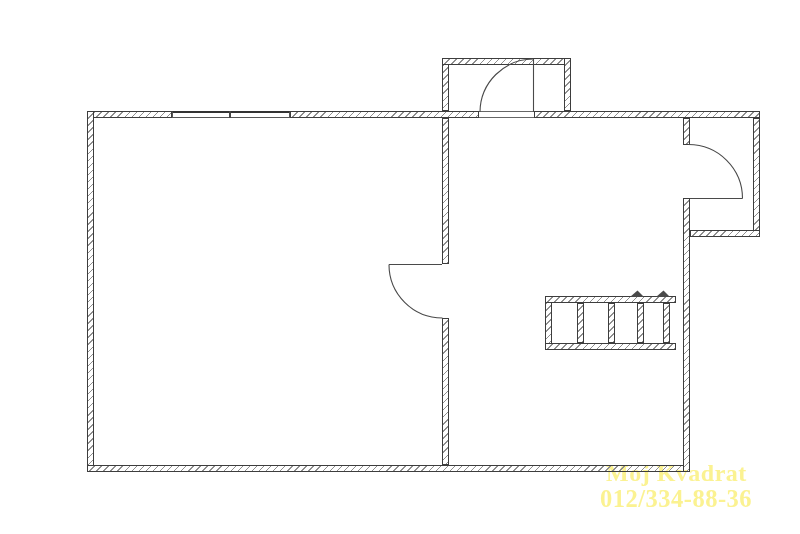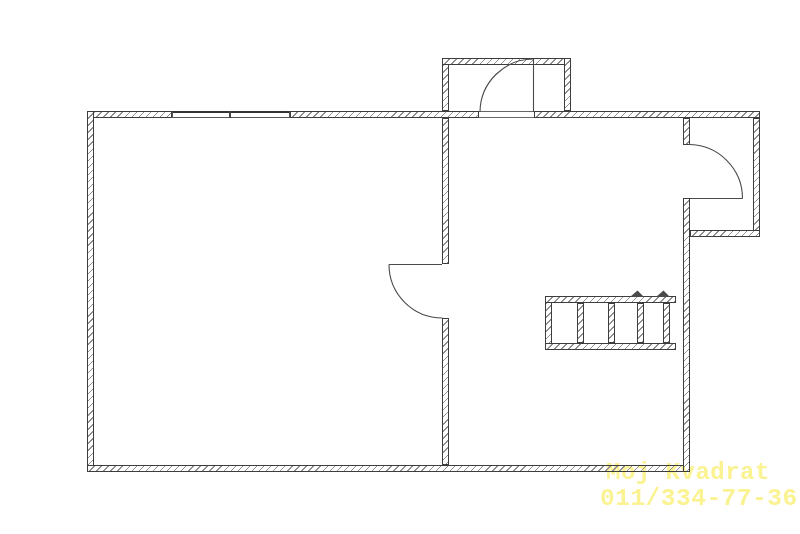--- a/index.html
+++ b/index.html
@@ -5,21 +5,21 @@
   :root{
     --wall-edge:#3d3d3d;
     --hatch:#8f8f8f;
     --door-line:#4a4a4a;
     --wm-color:#fbf291;
     --bg:#ffffff;
   }
   html,body{margin:0;padding:0;background:var(--bg);}
   .plan{
     position:relative;width:800px;height:534px;background:var(--bg);
-    overflow:hidden;font-family:Liberation Mono, monospace;
+    overflow:hidden;font-family:Liberation Serif, serif;
   }
   
   .w{
     position:absolute;box-sizing:border-box;background-color:#fff;
     background-image:repeating-linear-gradient(135deg,
       rgba(0,0,0,0) 0px, rgba(0,0,0,0) 4px,
       var(--hatch) 4px, var(--hatch) 5px);
     border:1px solid var(--wall-edge);
   }
   
@@ -87,16 +87,16 @@
       <path d="M742.5,198.5 A54,54 0 0 0 688.5,144.5"></path>
     </g>
     <g fill="var(--door-line)" stroke="none">
       <path d="M630,297 L637.5,290.5 L644,297 Z"></path>
       <path d="M656,297 L663.5,290.5 L670,297 Z"></path>
     </g>
   </svg>
 
   <div class="watermark">
     <span class="l1">Moj Kvadrat</span>
-    <span class="l2">011/334-77-36</span>
+    <span class="l2">012/334-88-36</span>
   </div>
 
 </div>
 
 </body></html>

